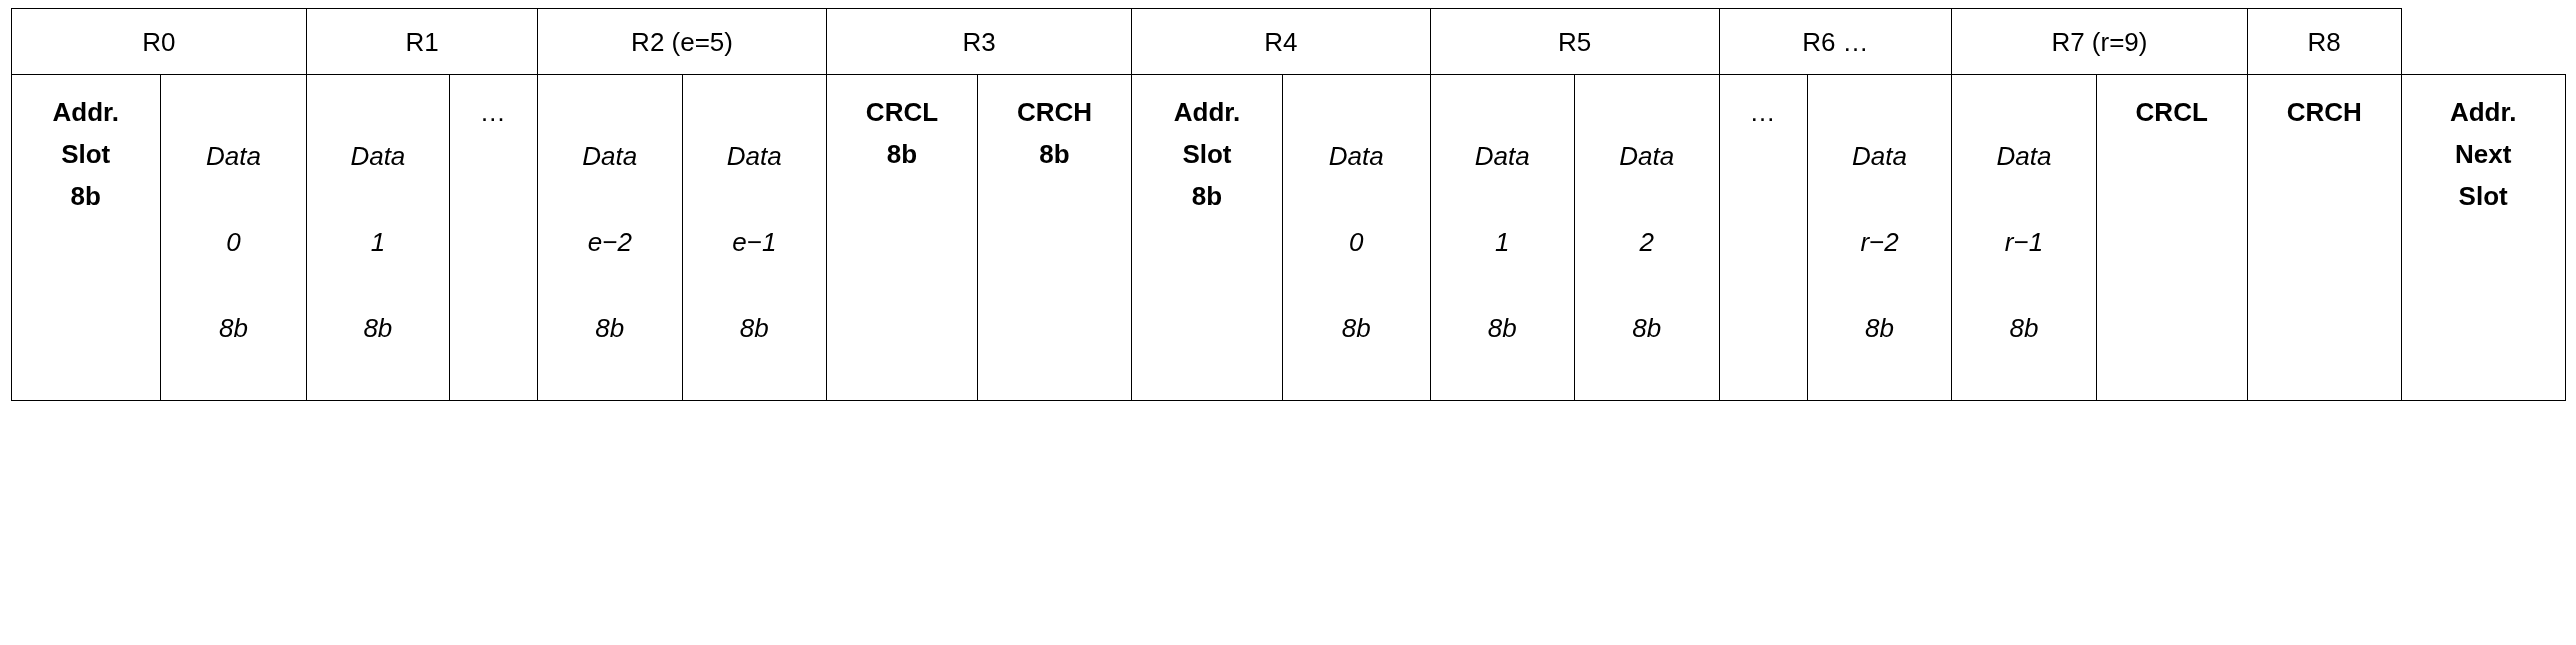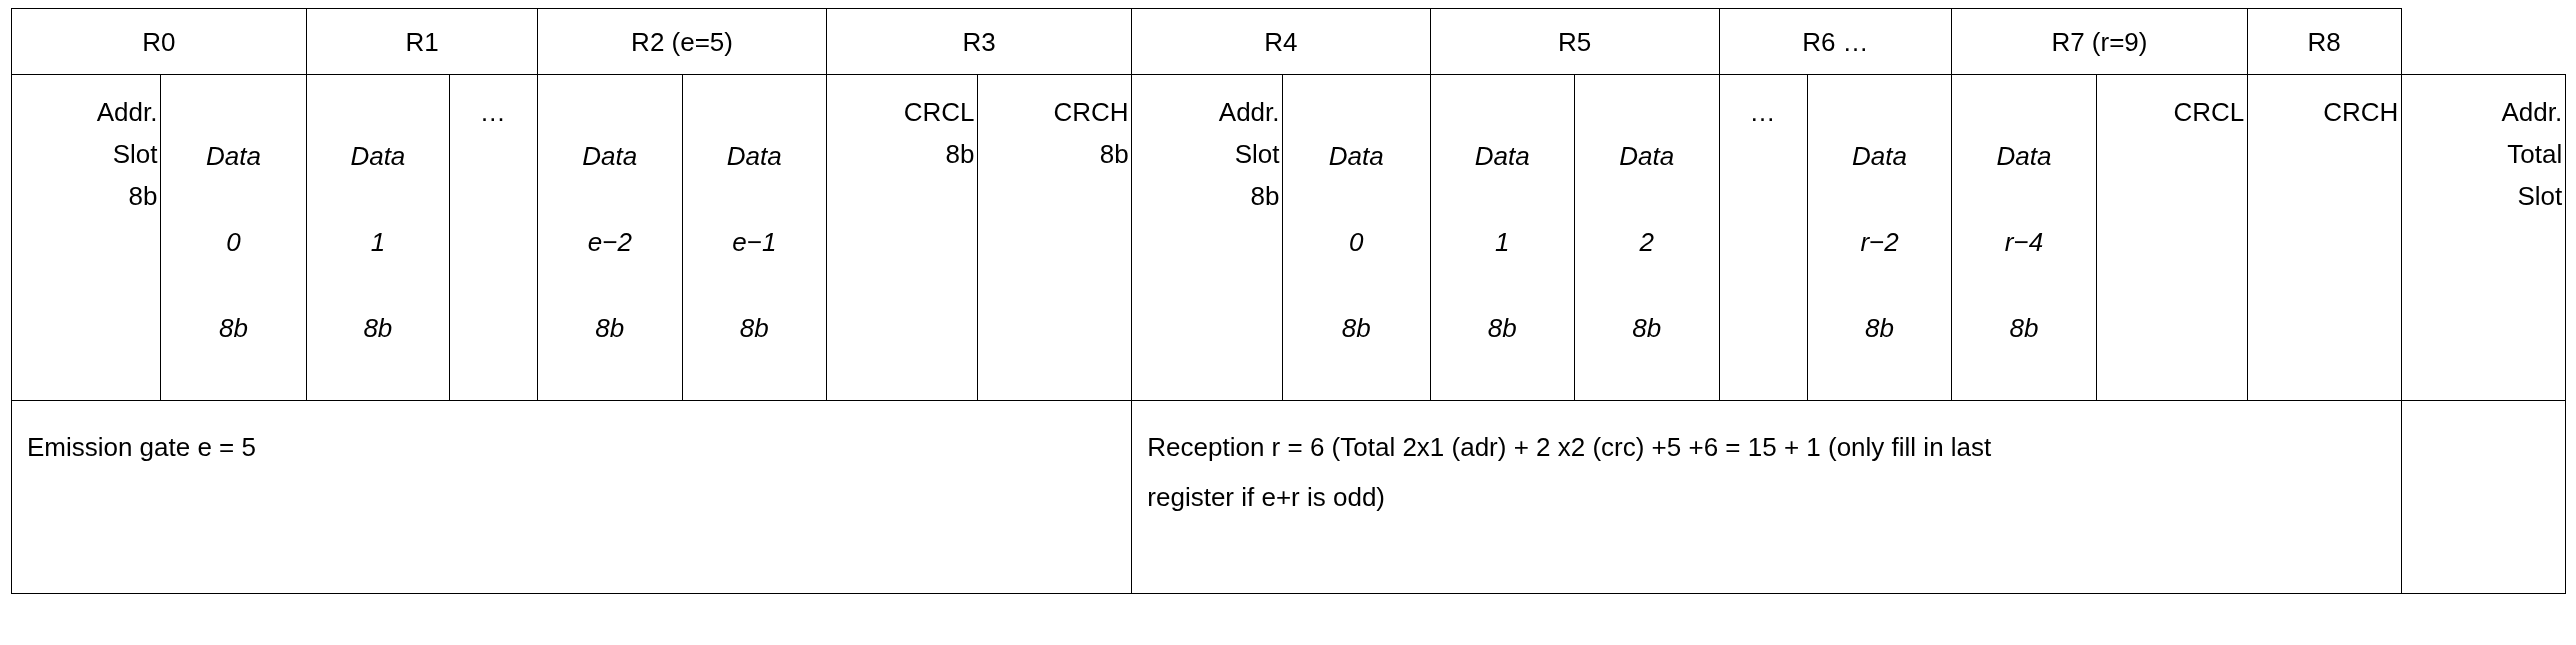--- a/index.html
+++ b/index.html
@@ -63,23 +63,22 @@
     line-height: 1.0;
   }
   .field .ln {
     display: block;
     font-size: 26px;
     height: 42px;
     line-height: 42px;
     white-space: nowrap;
   }
   .field .ln.bold {
-    font-weight: normal;
-    font-style: normal;
-    text-align: right;
+    font-weight: bold;
+    font-style: normal;
   }
   .field .ln.ital {
     font-style: italic;
     font-weight: normal;
     margin-top: 44px;
   }
   .field .ln.ell {
     font-weight: normal;
     font-style: normal;
     letter-spacing: 1.2px;
@@ -250,56 +249,40 @@
           <td>
             <span class="field">
               <span class="ln ital">Data</span>
               <span class="ln ital">r−2</span>
               <span class="ln ital">8b</span>
             </span>
           </td>
           <td>
             <span class="field">
               <span class="ln ital">Data</span>
-              <span class="ln ital">r−4</span>
+              <span class="ln ital">r−1</span>
               <span class="ln ital">8b</span>
             </span>
           </td>
           <td>
             <span class="field">
               <span class="ln bold">CRCL</span>
             </span>
           </td>
           <td>
             <span class="field">
               <span class="ln bold">CRCH</span>
             </span>
           </td>
           <td>
             <span class="field">
               <span class="ln bold">Addr.</span>
-              <span class="ln bold">Total</span>
+              <span class="ln bold">Next</span>
               <span class="ln bold">Slot</span>
             </span>
           </td>
         </tr>
 
-      <tr class="note-row">
-        <td colspan="8">
-          <div class="note" id="note-emission">
-              <span class="nl">Emission gate e = 5</span>
-            </div>
-        </td>
-        <td colspan="9">
-          <div class="note" id="note-reception">
-              <span class="nl">Reception r = 6 (Total 2x1 (adr) + 2 x2 (crc) +5 +6 = 15 + 1 (only fill in last</span>
-              <span class="nl">register if e+r is odd)</span>
-            </div>
-        </td>
-        <td colspan="1">
-          <div class="note" id="note-trailing"></div>
-        </td>
-      </tr>
     </tbody>
   </table>
 
 </div>
 
 
 </body></html>

